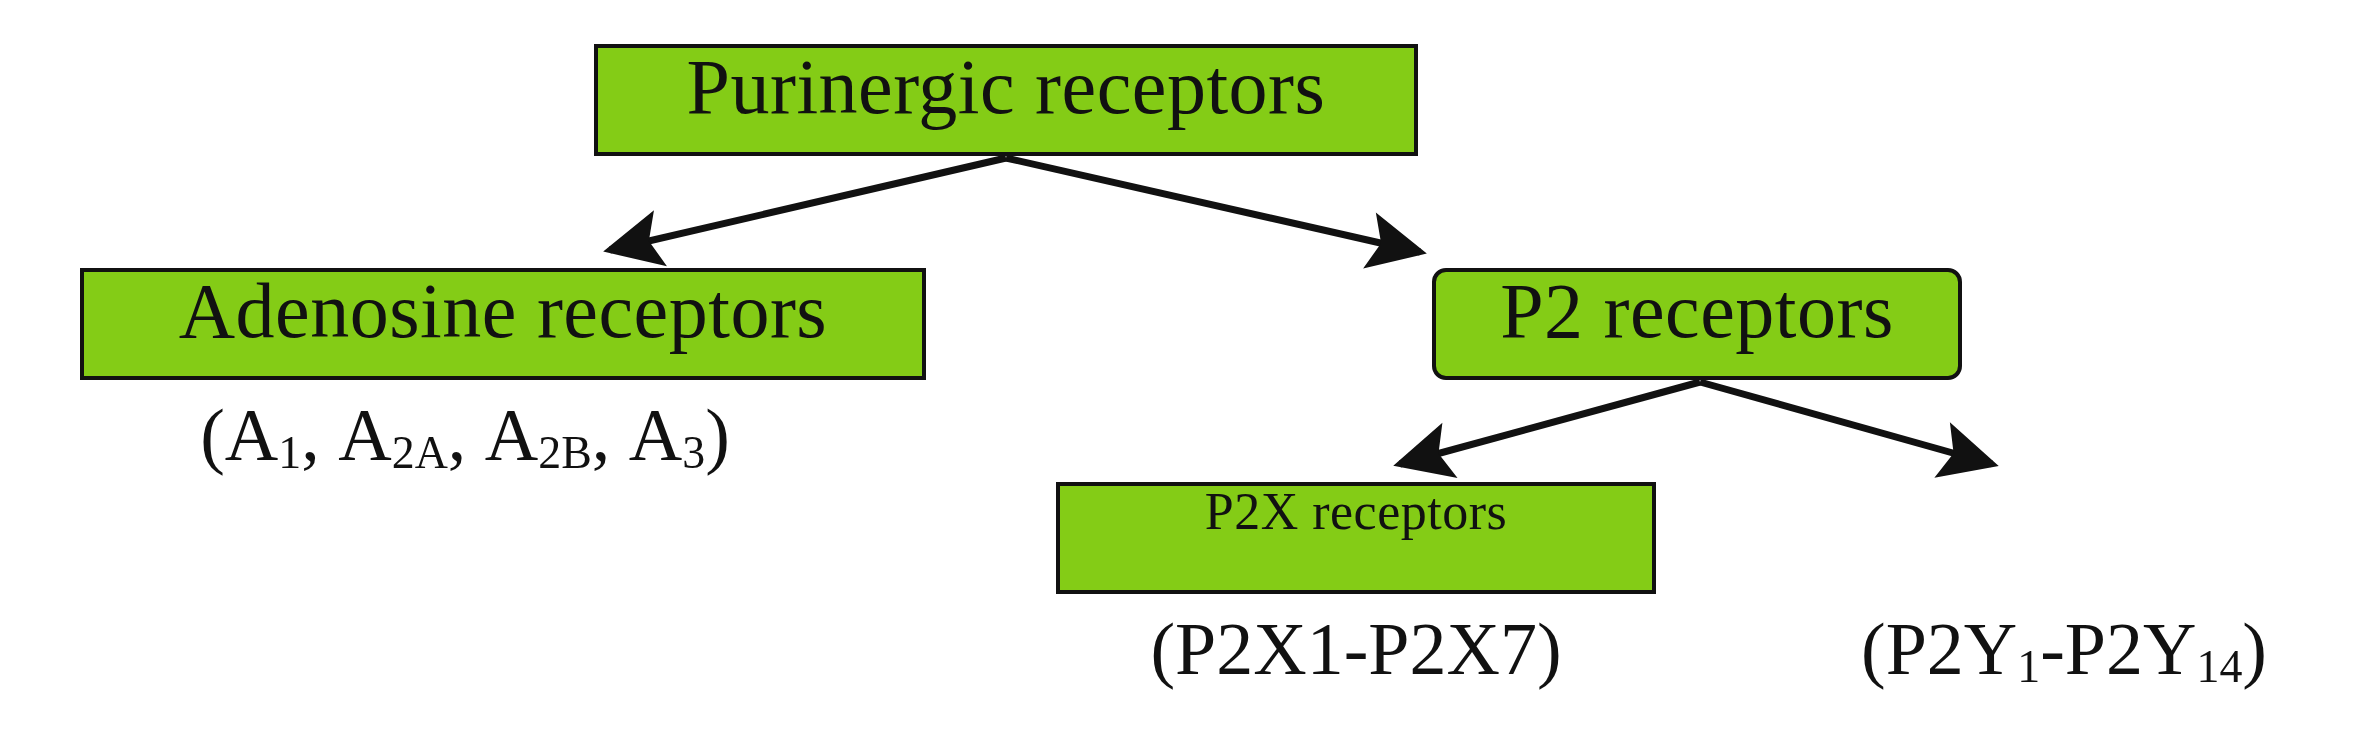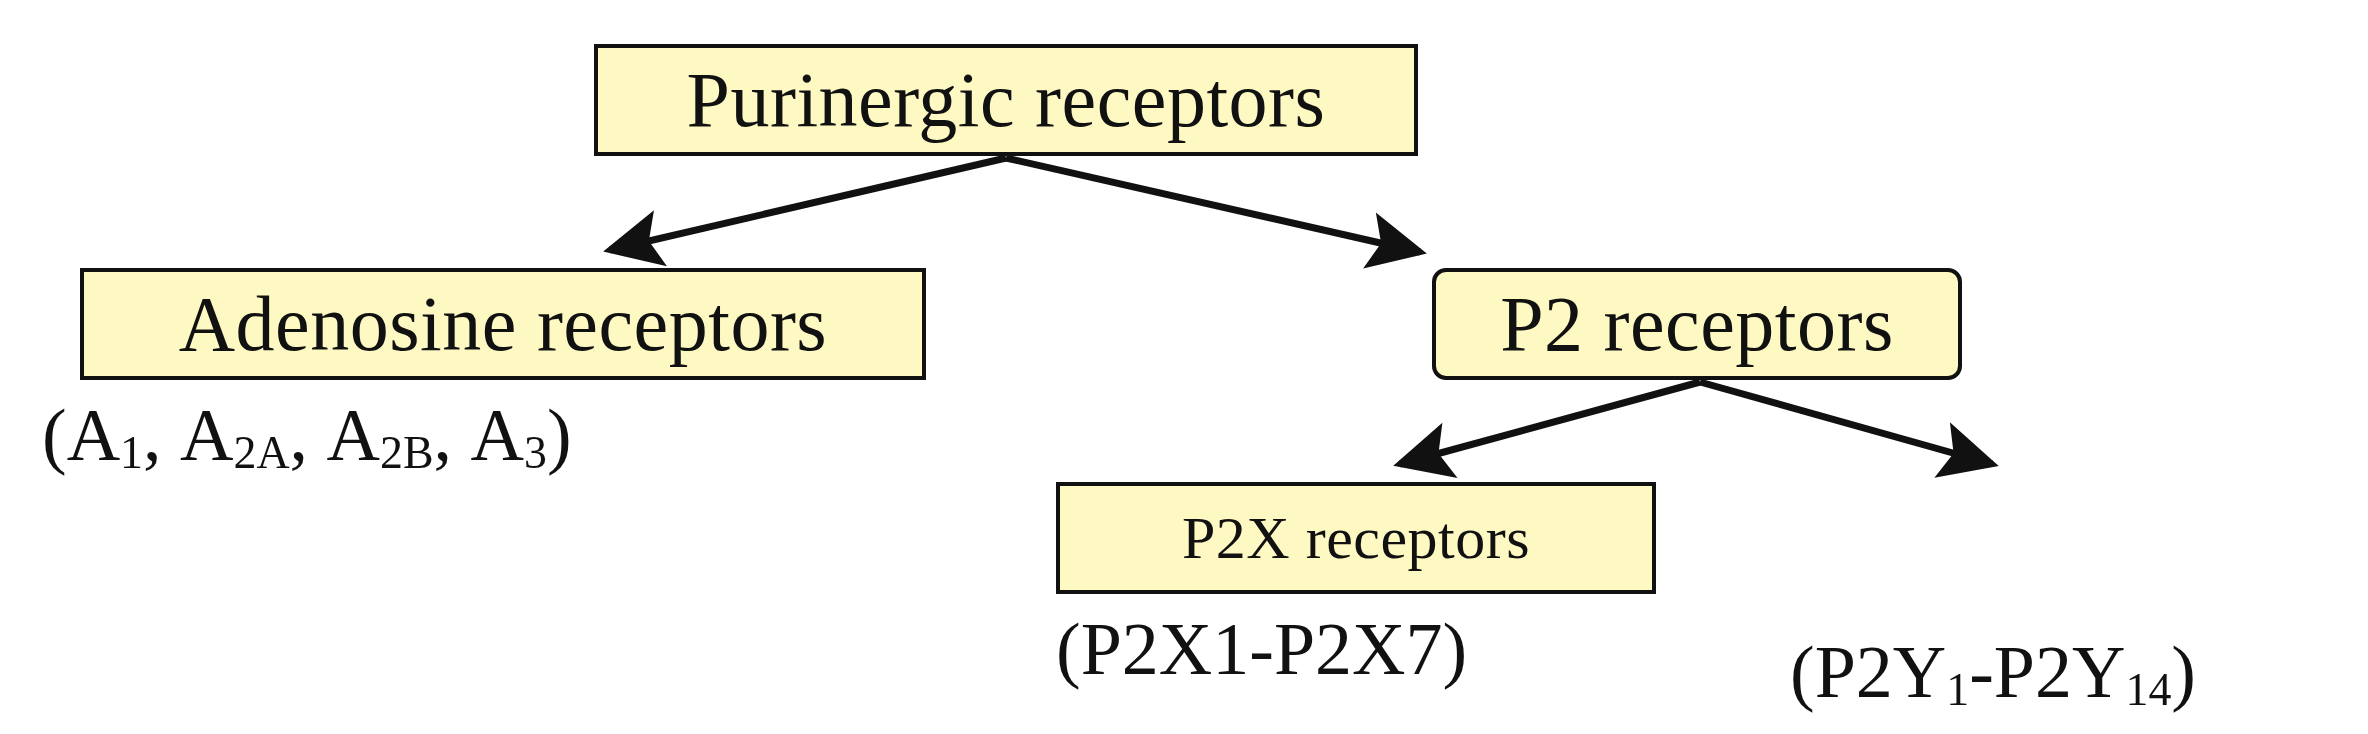--- a/index.html
+++ b/index.html
@@ -24,37 +24,37 @@
   #edge-layer {
     position: absolute;
     left: 0;
     top: 0;
     width: 2368px;
     height: 734px;
   }
   .node {
     position: absolute;
     box-sizing: border-box;
-    background: #fef9c3;
+    background: #84cc16;
     border: 4px solid #111111;
     display: flex;
-    align-items: center;
+    align-items: flex-start;
     justify-content: center;
     line-height: 1;
   }
   .node-label {
     font-family: "Liberation Serif", "DejaVu Serif", serif;
     font-weight: 400;
     color: #111111;
     white-space: nowrap;
     letter-spacing: 0.5px;
   }
   .sublabel {
     position: absolute;
-    text-align: left;
+    text-align: center;
     font-family: "Liberation Serif", "DejaVu Serif", serif;
     color: #111111;
     white-space: nowrap;
     line-height: 1;
   }
   .sublabel sub {
     font-size: 0.62em;
     line-height: 0;
     vertical-align: baseline;
     position: relative;
@@ -74,36 +74,36 @@
   #node-adenosine .node-label { font-size: 78px; }
 
   #node-p2 {
     left: 1432px; top: 268px;  width: 530px;  height: 112px; border-radius: 14px;
   }
   #node-p2 .node-label { font-size: 78px; }
 
   #node-p2x {
     left: 1056px; top: 482px;  width: 600px;  height: 112px;
   }
-  #node-p2x .node-label { font-size: 60px; }
+  #node-p2x .node-label { font-size: 52px; }
 
   #node-p2y {
     left: 1790px; top: 482px;  width: 548px;  height: 112px;
   }
   #node-p2y .node-label { font-size: 78px; }
 
   
   #sublabel-adenosine {
     left: 42px;   top: 398px;  width: 846px;  font-size: 74px;
   }
   #sublabel-p2x {
     left: 1056px; top: 612px;  width: 600px;  font-size: 74px;
   }
   #sublabel-p2y {
-    left: 1790px; top: 612px;  width: 548px;  font-size: 74px; margin-top: 23px;
+    left: 1790px; top: 612px;  width: 548px;  font-size: 74px;
   }
 </style>
 </head>
 <body>
 
 <div id="diagram-root">
 
   <svg id="edge-layer" viewBox="0 0 2368 734" width="2368" height="734" xmlns="http://www.w3.org/2000/svg" aria-hidden="true">
     <defs>
       <marker id="arrowhead" markerWidth="9" markerHeight="9" refX="7.6" refY="4.5" orient="auto" markerUnits="strokeWidth">

